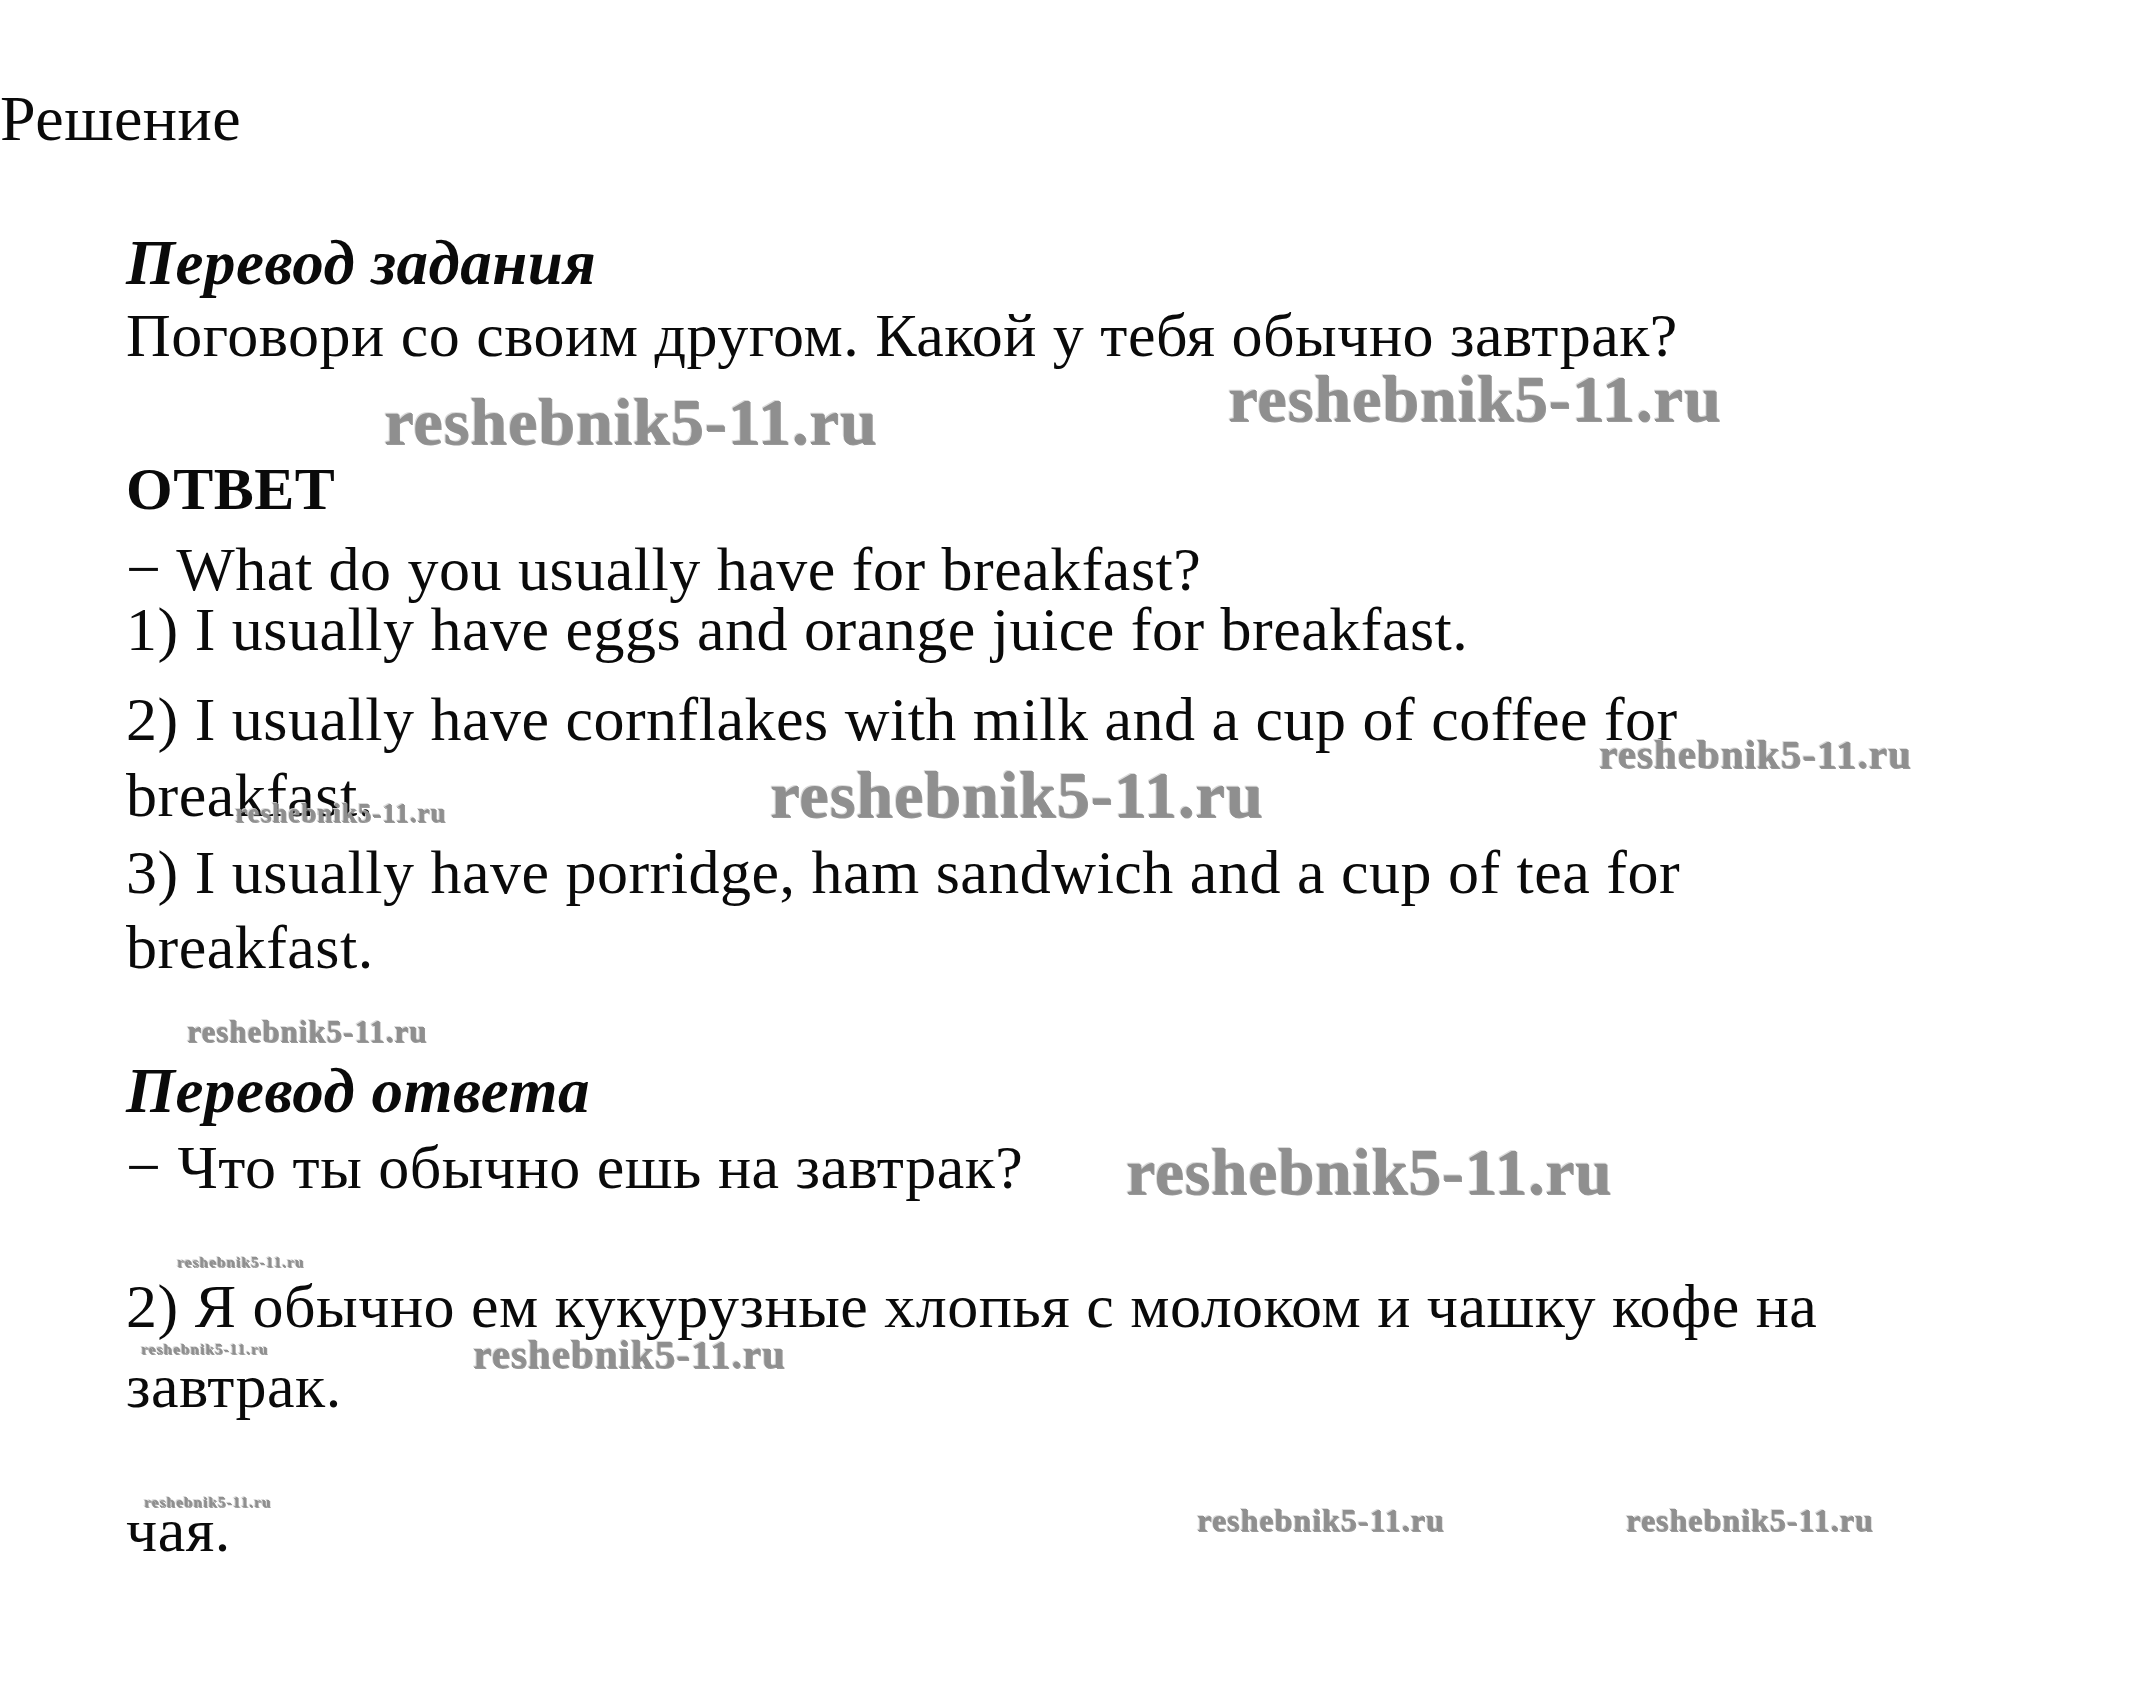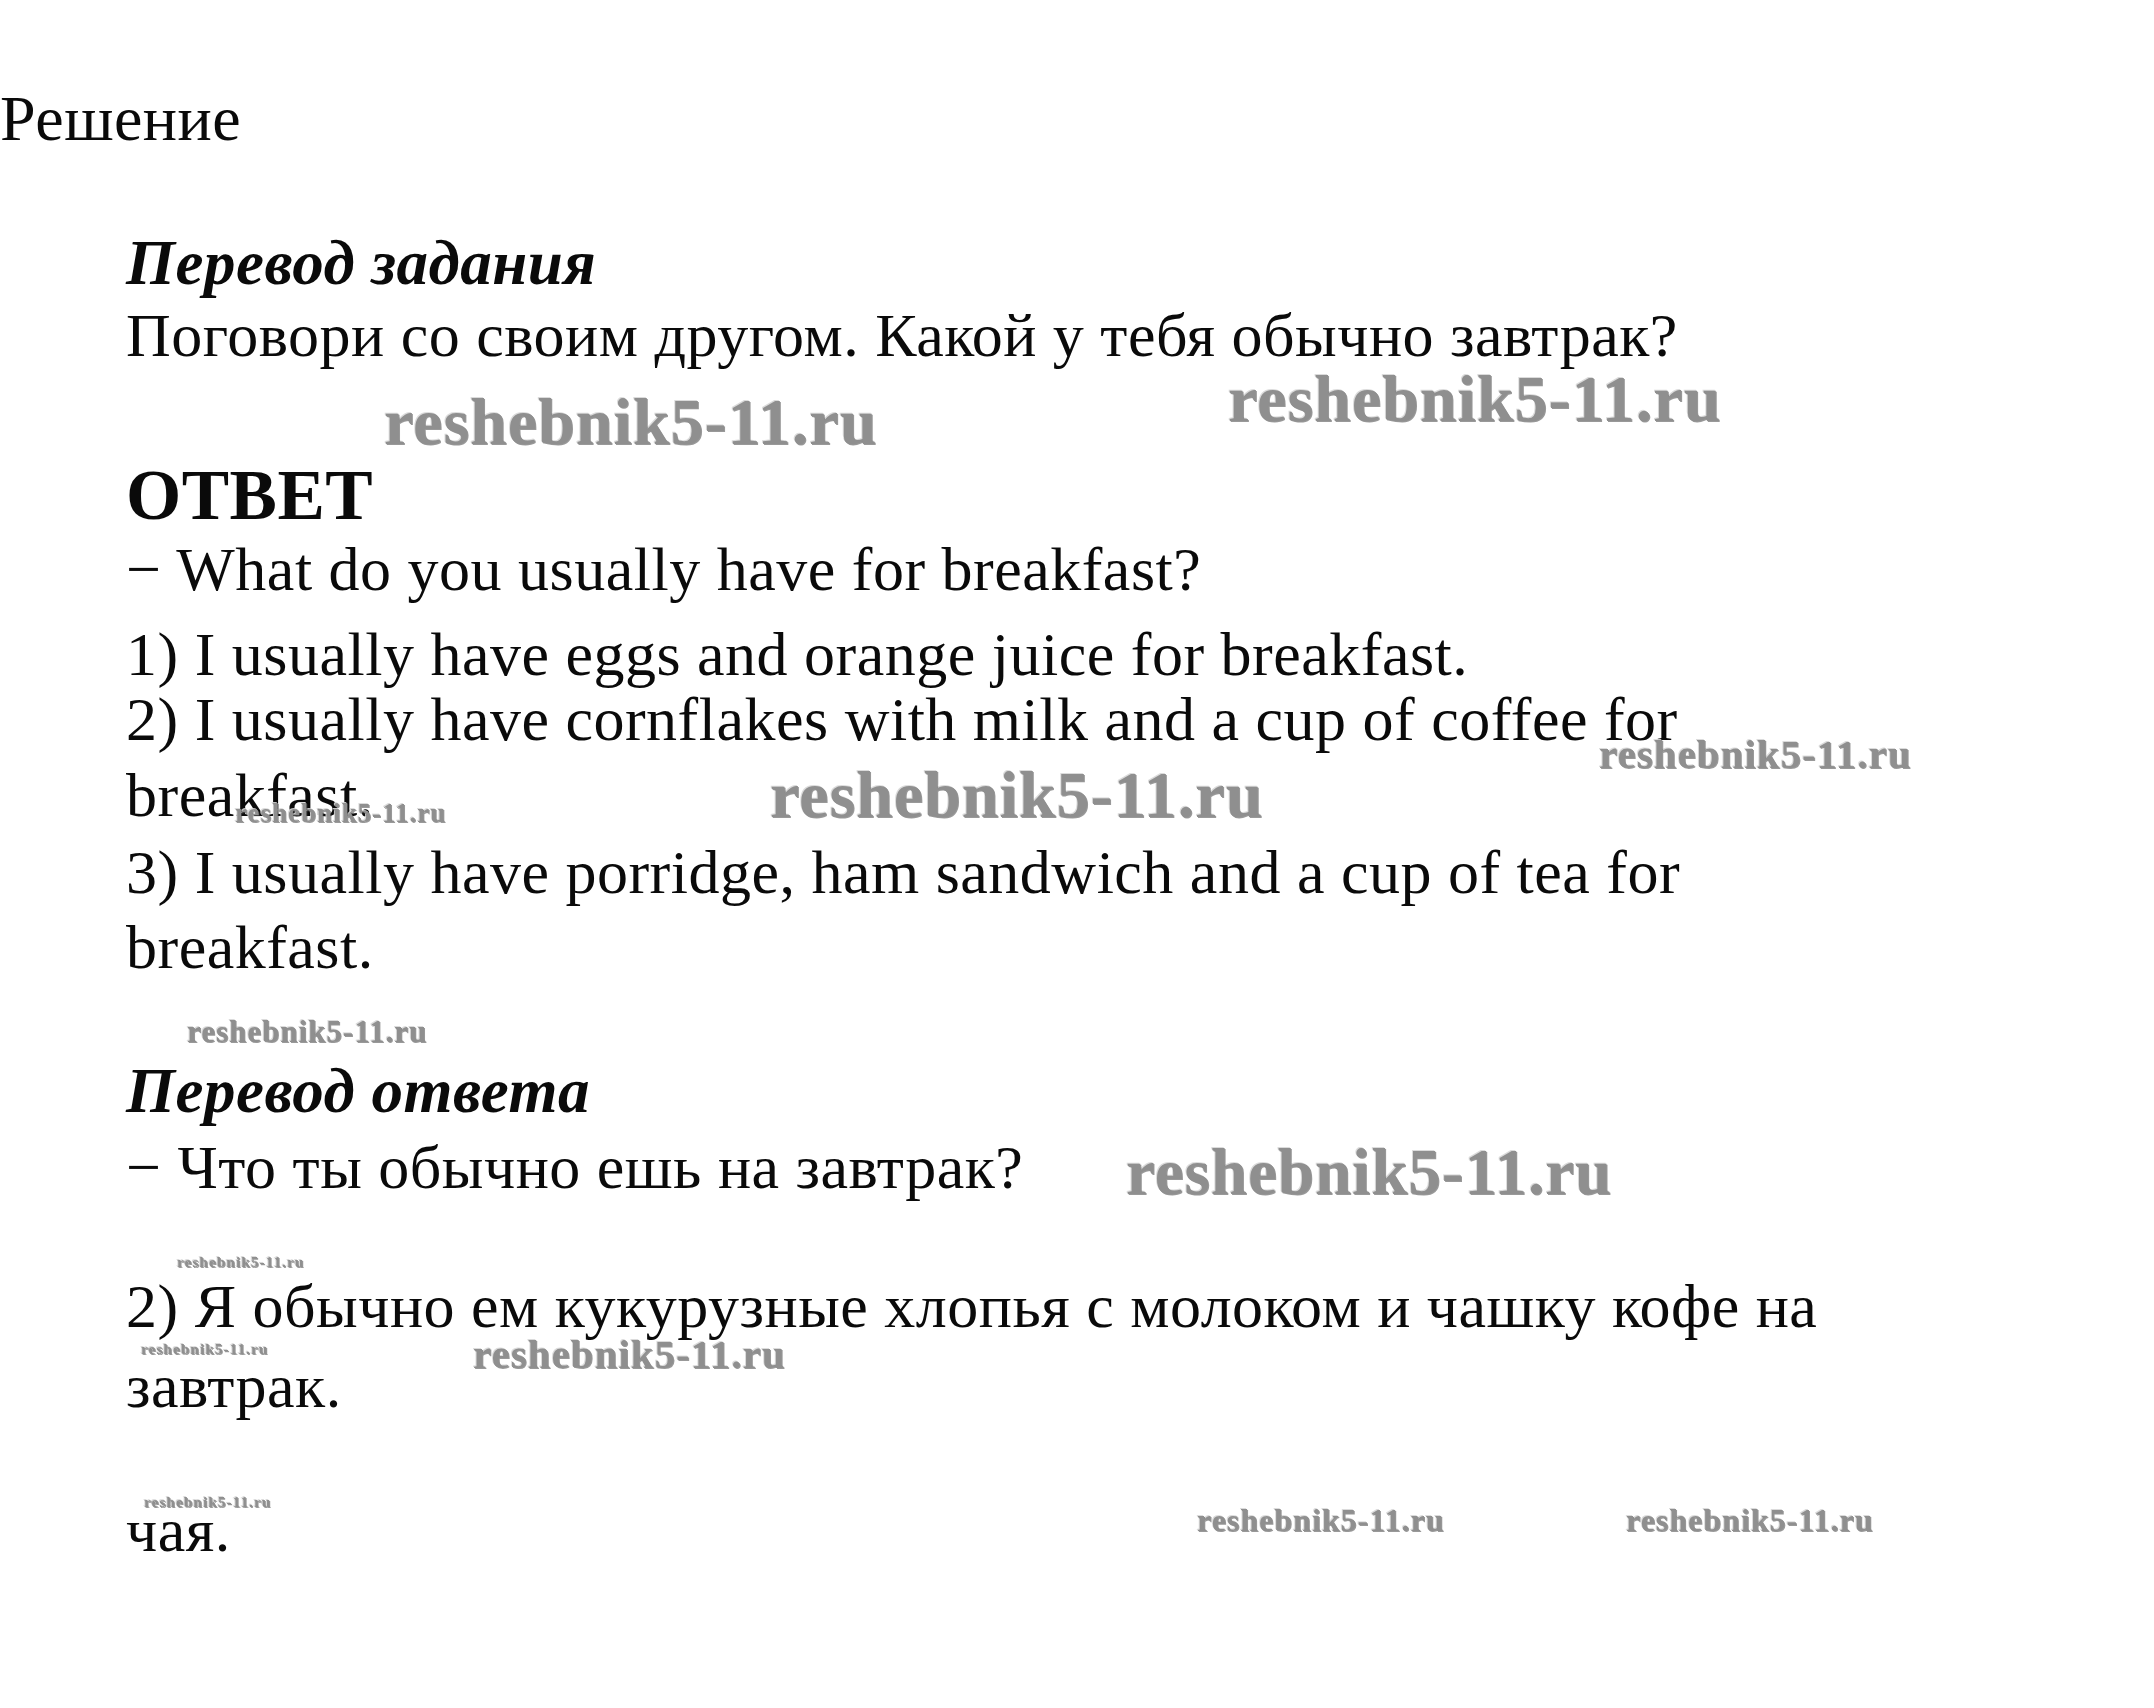--- a/index.html
+++ b/index.html
@@ -30,21 +30,21 @@
     text-align: left;
     font-size: 64px;
   }
   .heading-italic {
     font-weight: 700;
     font-style: italic;
     font-size: 63px;
   }
   .heading-bold {
     font-weight: 700;
-    font-size: 71px;
+    font-size: 60px;
   }
   .wm {
     position: absolute;
     font-family: "Liberation Serif", "DejaVu Serif", serif;
     font-weight: 700;
     color: var(--wm-color, #8f8f8f);
     letter-spacing: 1px;
     white-space: nowrap;
     text-shadow: 1px 1px 0 rgba(70,70,70,0.55), -1px -1px 0 rgba(215,215,215,0.9);
     user-select: none;
@@ -69,21 +69,21 @@
 
 <div class="page">
 
   <div class="line title-line" style="top:85px">Решение</div>
 
   <div class="line heading-italic" style="top:230px">Перевод задания</div>
   <div class="line" style="top:303px">Поговори со своим другом. Какой у тебя обычно завтрак?</div>
 
   <div class="line heading-bold" style="top:458px">ОТВЕТ</div>
   <div class="line" style="top:537px">− What do you usually have for breakfast?</div>
-  <div class="line" style="top:622px">1) I usually have eggs and orange juice for breakfast.</div>
+  <div class="line" style="top:597px">1) I usually have eggs and orange juice for breakfast.</div>
   <div class="line" style="top:687px">2) I usually have cornflakes with milk and a cup of coffee for</div>
   <div class="line" style="top:763px">breakfast.</div>
   <div class="line" style="top:840px">3) I usually have porridge, ham sandwich and a cup of tea for</div>
   <div class="line" style="top:915px">breakfast.</div>
 
   <div class="line heading-italic" style="top:1058px">Перевод ответа</div>
   <div class="line" style="top:1135px">− Что ты обычно ешь на завтрак?</div>
   <div class="line" style="top:1274px">2) Я обычно ем кукурузные хлопья с молоком и чашку кофе на</div>
   <div class="line" style="top:1354px">завтрак.</div>
   <div class="line" style="top:1498px">чая.</div>

